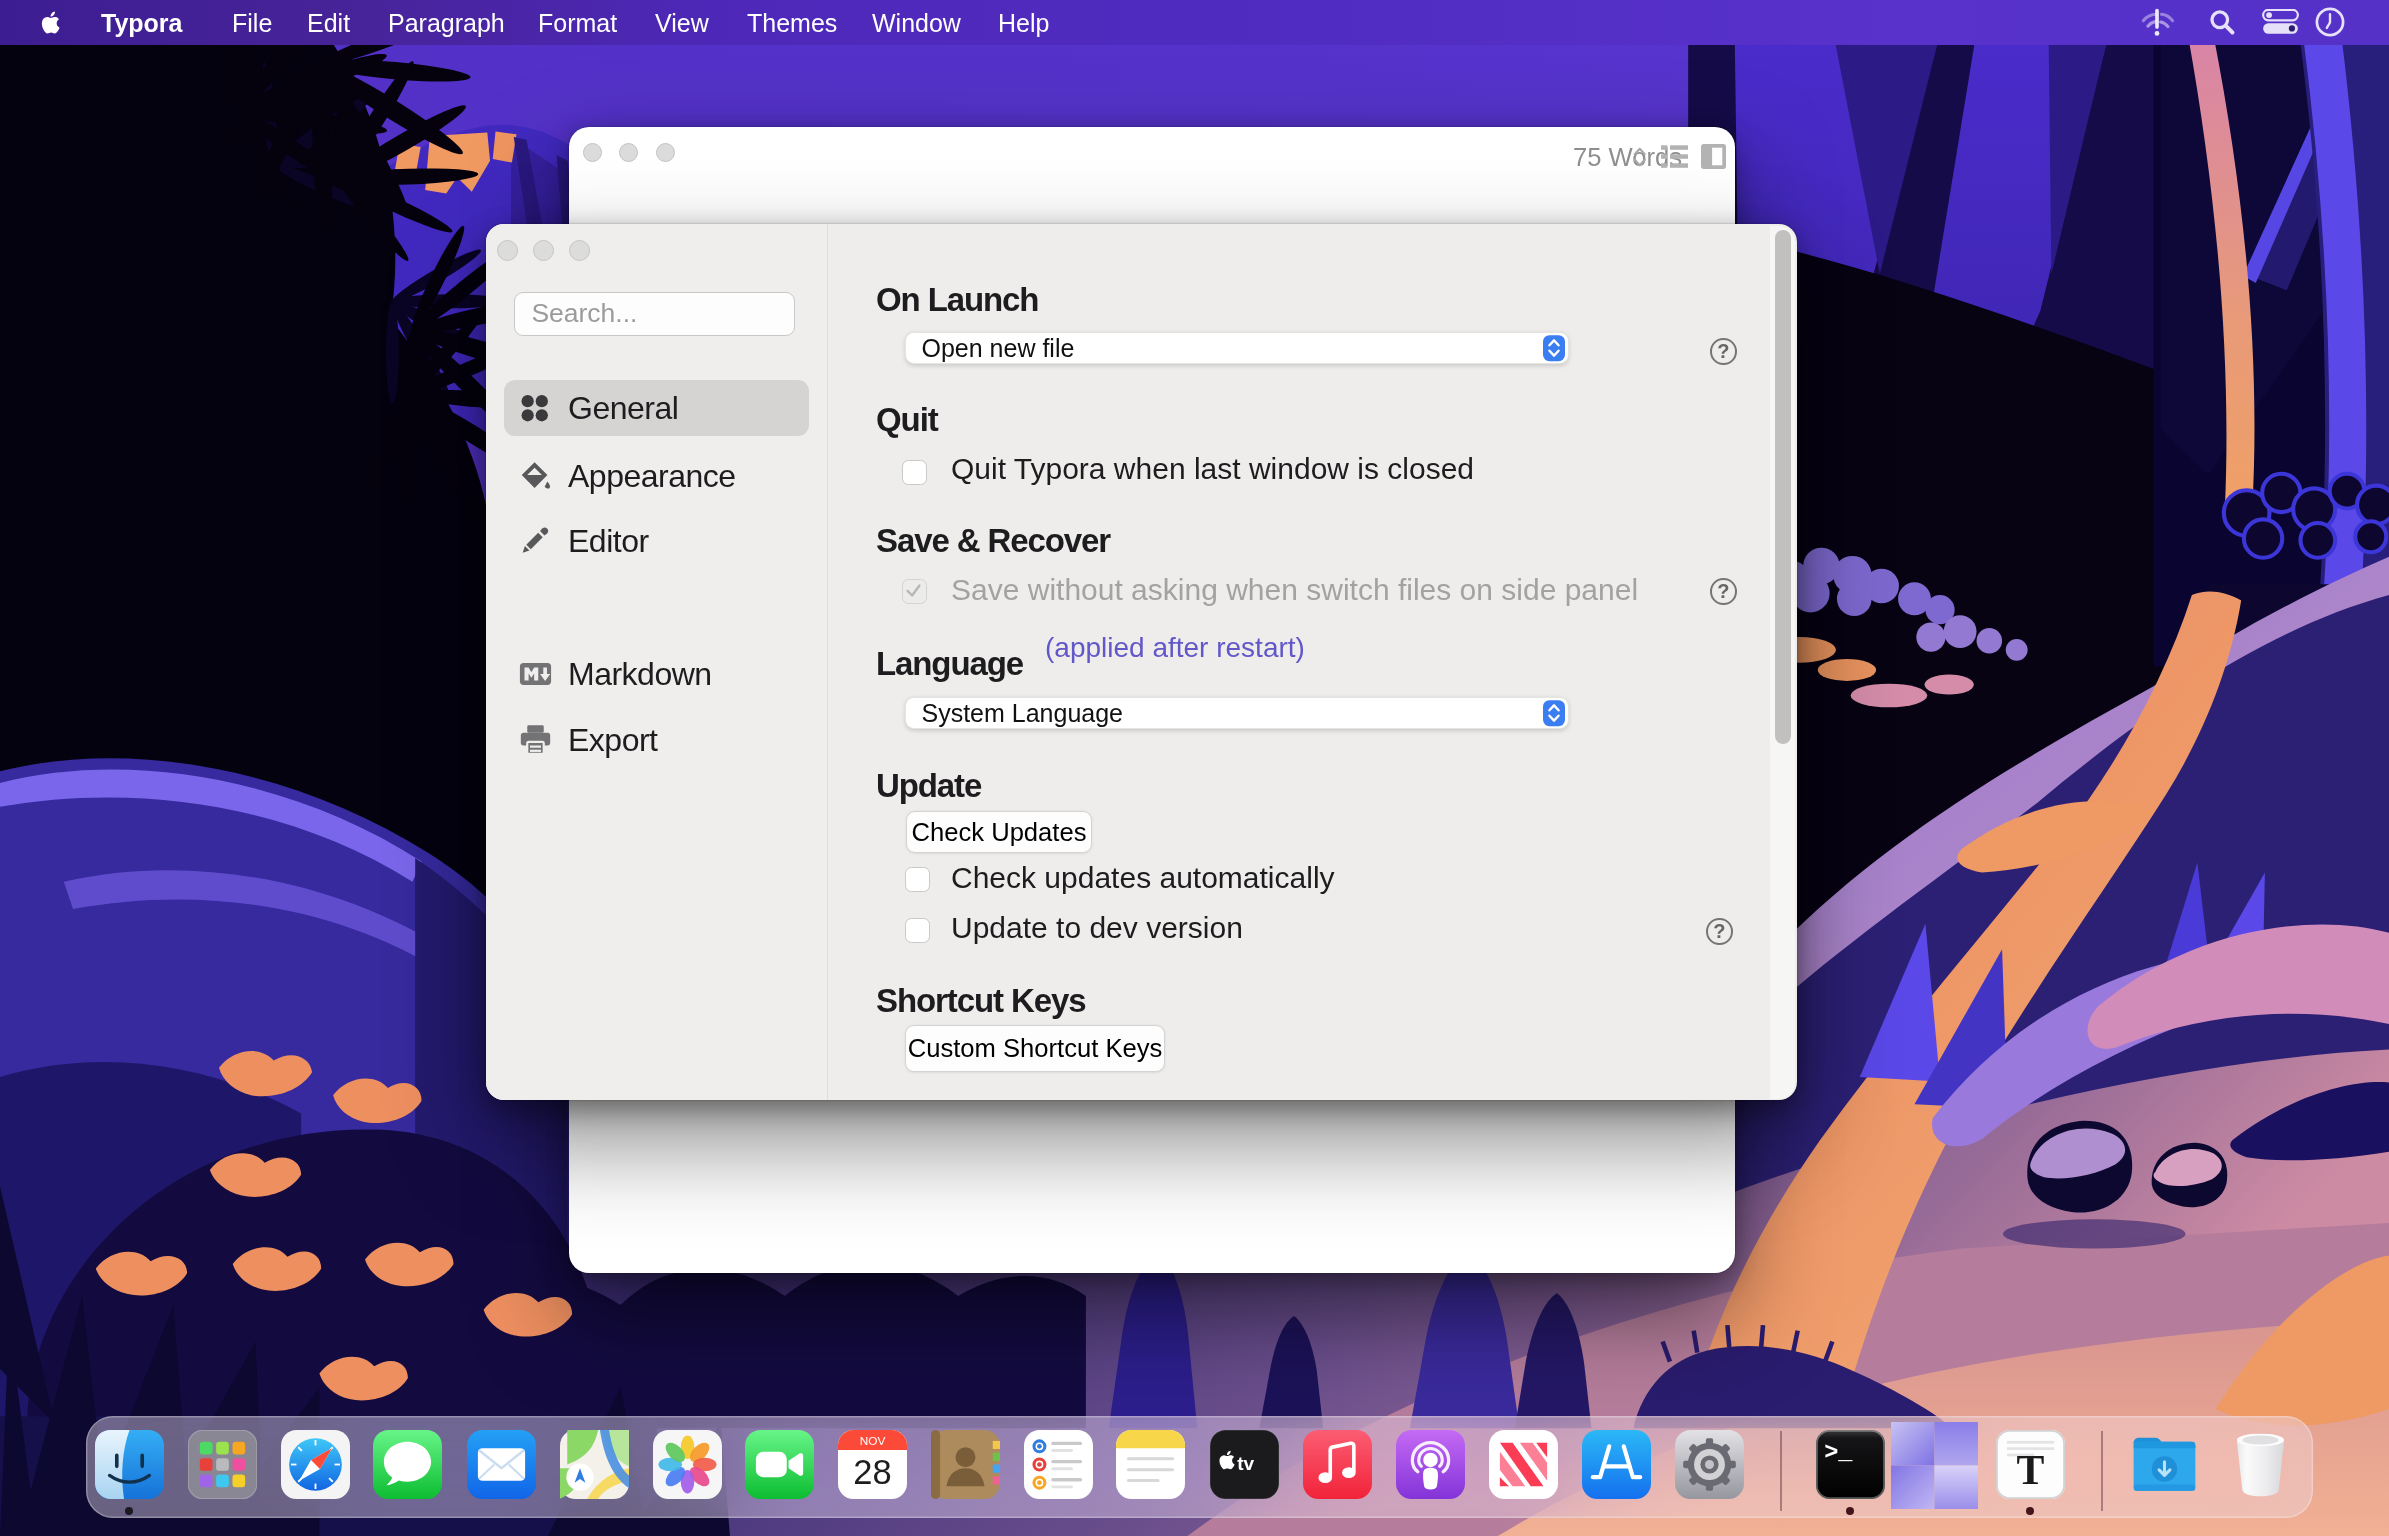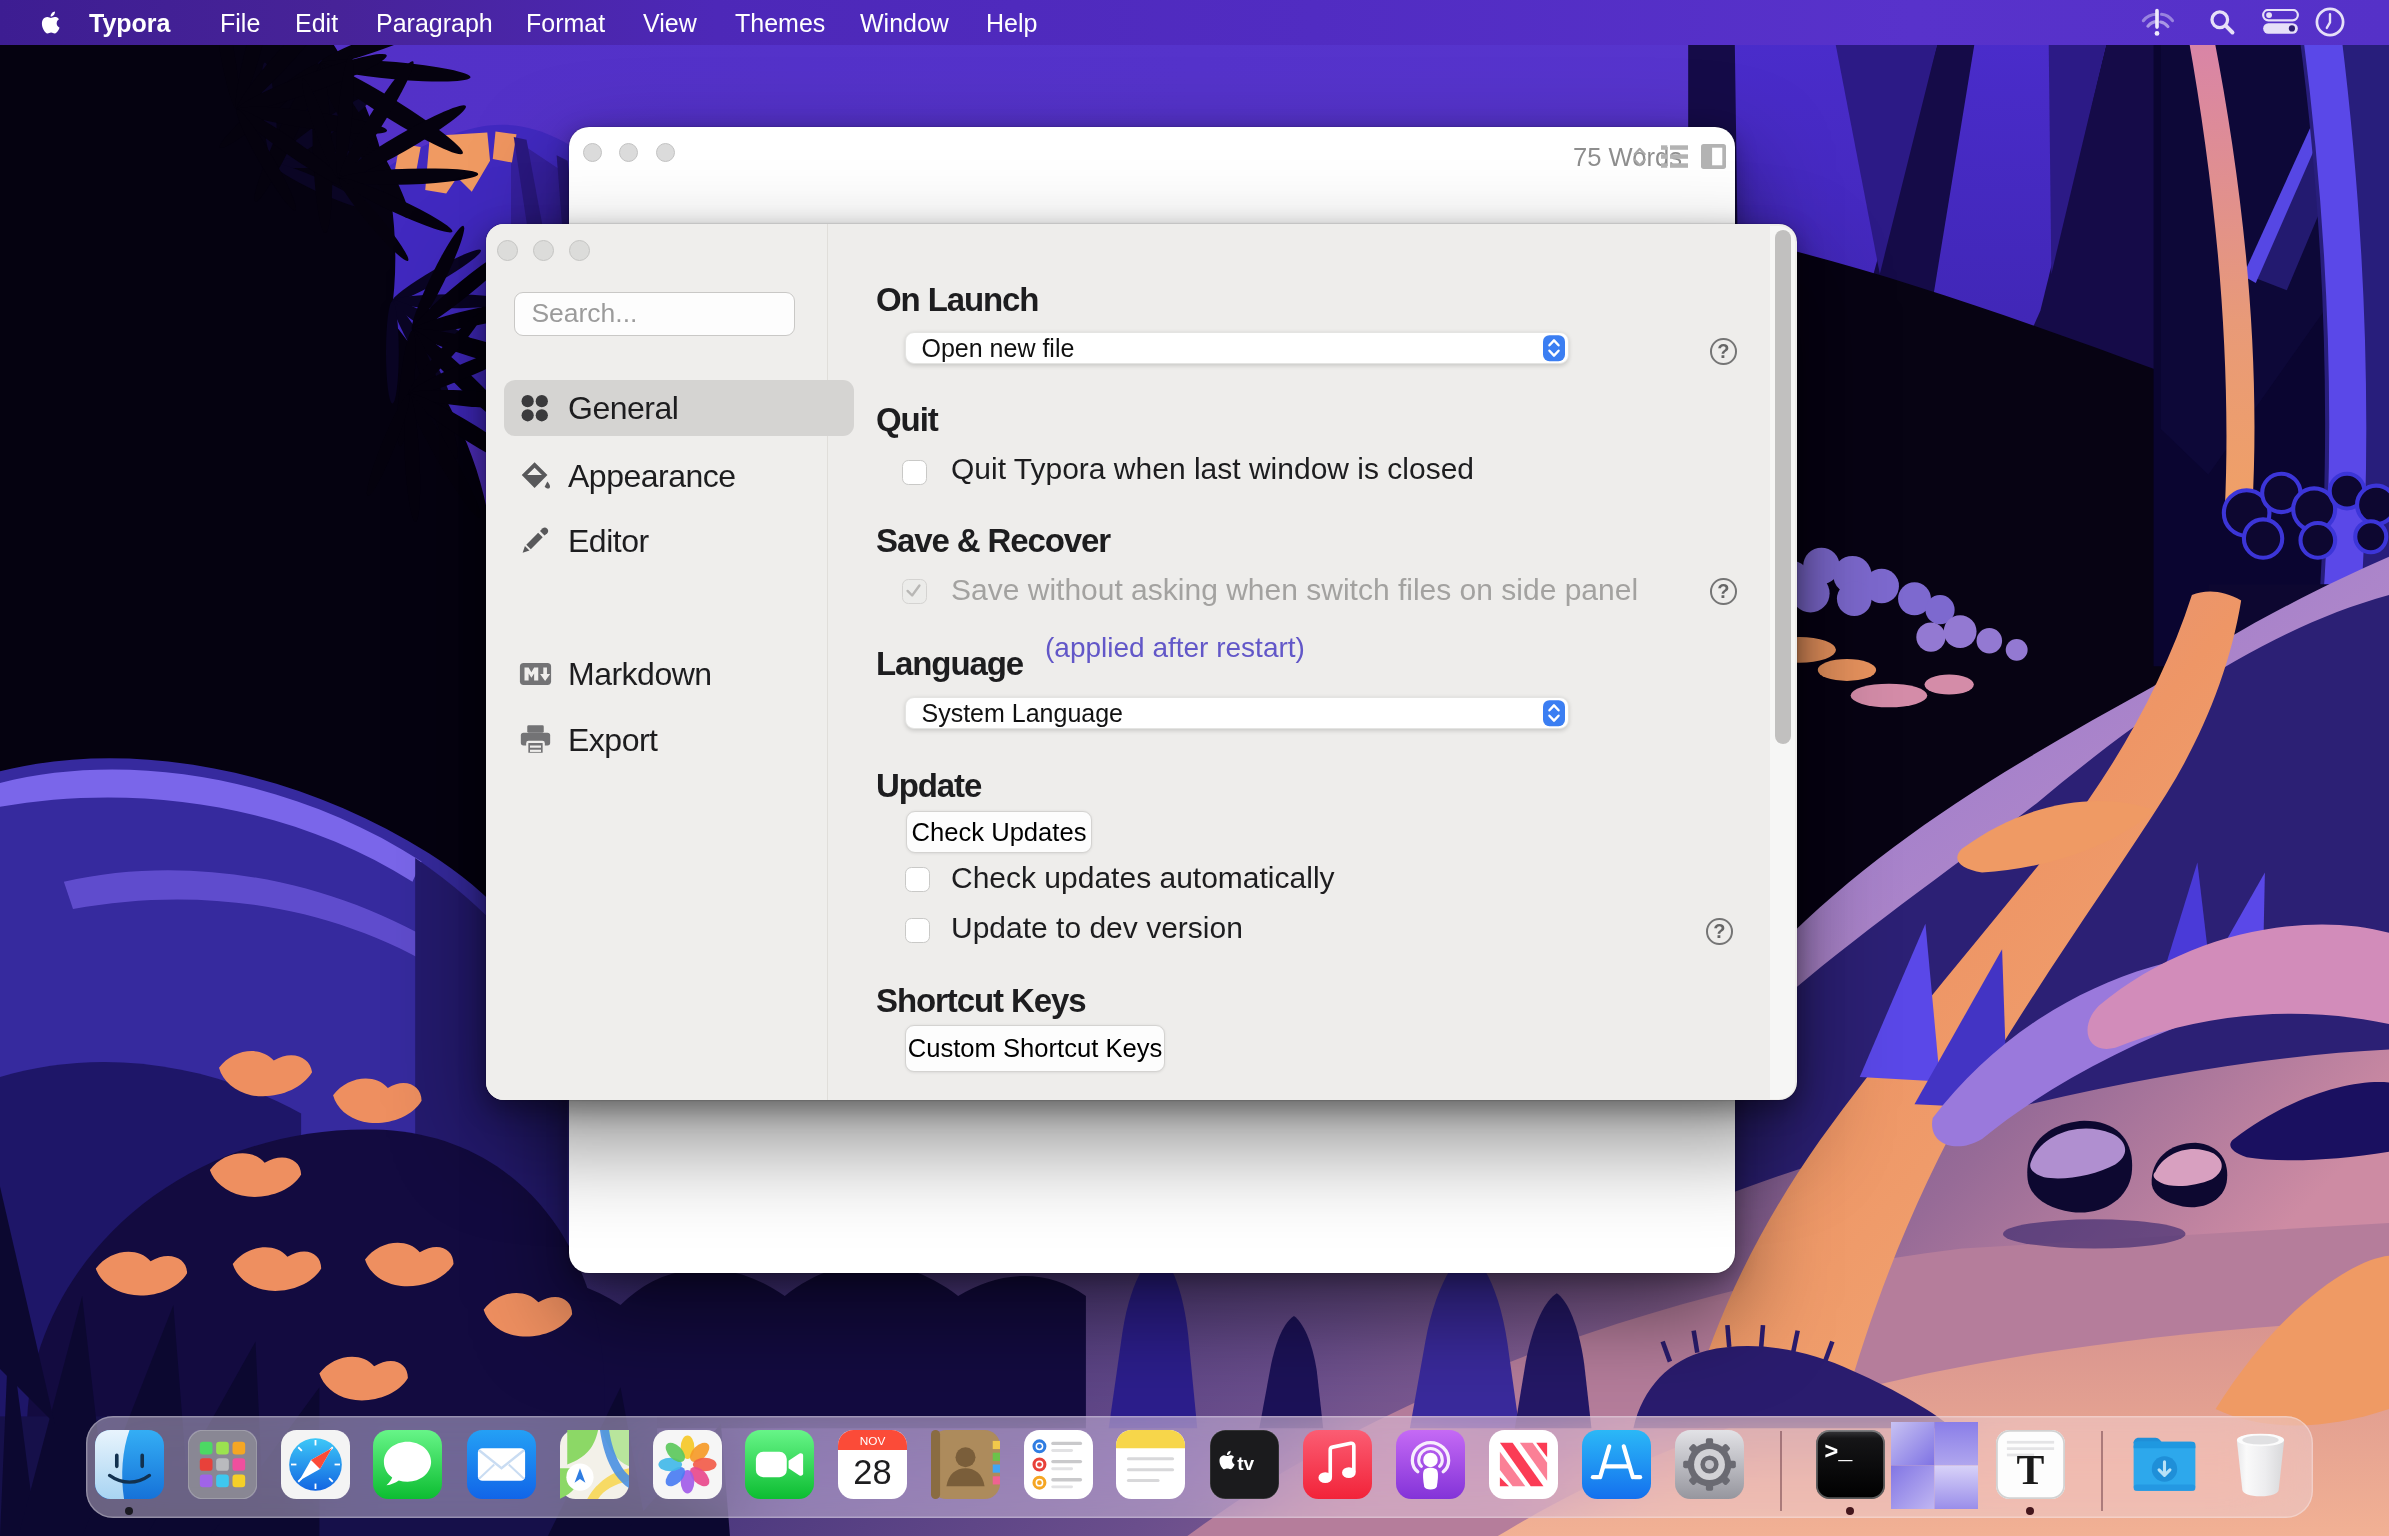--- a/index.html
+++ b/index.html
@@ -2,40 +2,40 @@
 <html style="font-size:14.6px"><head>
 <meta charset="utf-8">
 <style>
   * { margin:0; padding:0; box-sizing:border-box; }
   html,body { width:2389px; height:1537px; overflow:hidden; background:#0a0620; font-family:"Liberation Sans", sans-serif; }
   #wall { position:absolute; left:0; top:0; }
 
   .menubar { position:absolute; left:0; top:0; width:2389px; height:45px;
     background:linear-gradient(90deg,#3d1d92 0%, #472398 14%, #4d28b8 30%, #512cc2 55%, #5832cb 80%, #5531c8 100%);
     color:#ffffff; font-size:25px; z-index:30; }
-  .menu-item { position:absolute; top:0; height:45px; line-height:47px; }
+  .menu-item { position:absolute; top:0; height:45px; line-height:47px;margin-left:12px; }
 
   #winU { position:absolute; left:569px; top:127px; width:1166px; height:1146px;
     background:#ffffff; border-radius:20px;
     box-shadow: 0 0 1.4px rgba(0,0,0,0.45), 0 40px 91px rgba(0,0,0,0.5), 0 5.5px 22px rgba(0,0,0,0.3);
     z-index:10; }
   .tl { position:absolute; border-radius:50%; }
   #winU .title { position:absolute; left:0; width:100%; text-align:center; font-size:28px; color:#aba7ab; font-weight:700; }
   #winU .title .edited { color:#ccc8cc; font-weight:400; }
   #winU .words { position:absolute; left:1004px; font-size:25.6px; color:#8e8e8e; }
 
   #winP { position:absolute; left:486px; top:224px; width:1311px; height:876px;
     background:#eeedeb; border-radius:18px;
     box-shadow: 0 0 1.4px rgba(0,0,0,0.5), 0 42px 96px rgba(0,0,0,0.46), 0 9px 25.6px rgba(0,0,0,0.35);
     z-index:20; }
   #winP .sidebar { position:absolute; left:0; top:0; width:342px; height:876px; background:#efeeec;
     border-right:1.8px solid #e0deda; border-radius:18px 0 0 18px; }
   .searchbox { position:absolute; left:28px; top:68px; width:281px; height:44px; background:#fdfdfd;
     border:1.8px solid #c9c8c6; border-radius:9px; font-size:26.5px; color:#9b9b9b; line-height:40px; padding-left:16.4px; }
-  .srow { position:absolute; left:18px; width:350px; height:56px; border-radius:11px; font-size:32px; color:#1d1d1f; letter-spacing:-0.5px; }
+  .srow { position:absolute; left:18px; width:305px; height:56px; border-radius:11px; font-size:32px; color:#1d1d1f; letter-spacing:-0.5px; }
   .srow .lbl { position:absolute; left:64px; top:50%; transform:translateY(-50%); }
   .srow svg { position:absolute; left:14.6px; top:50%; transform:translateY(-50%); }
   .srow.sel { background:#d5d4d2; }
 
   .content-label { position:absolute; font-size:33px; font-weight:700; color:#1d1d1f; letter-spacing:-1.1px; }
   .ddrop { position:absolute; left:419px; width:664px; height:32px; background:#ffffff; border:0.9px solid #e4e4e2;
     border-radius:9px; box-shadow:0 1.8px 4.6px rgba(0,0,0,0.15); font-size:25px; color:#111; }
   .ddrop .txt { position:absolute; left:15.5px; top:50%; transform:translateY(-50%); }
   .step { position:absolute; right:2.7px; top:50%; transform:translateY(-50%); width:22px; height:25.6px;
     background:#3b7ef2; border-radius:6.4px; }

